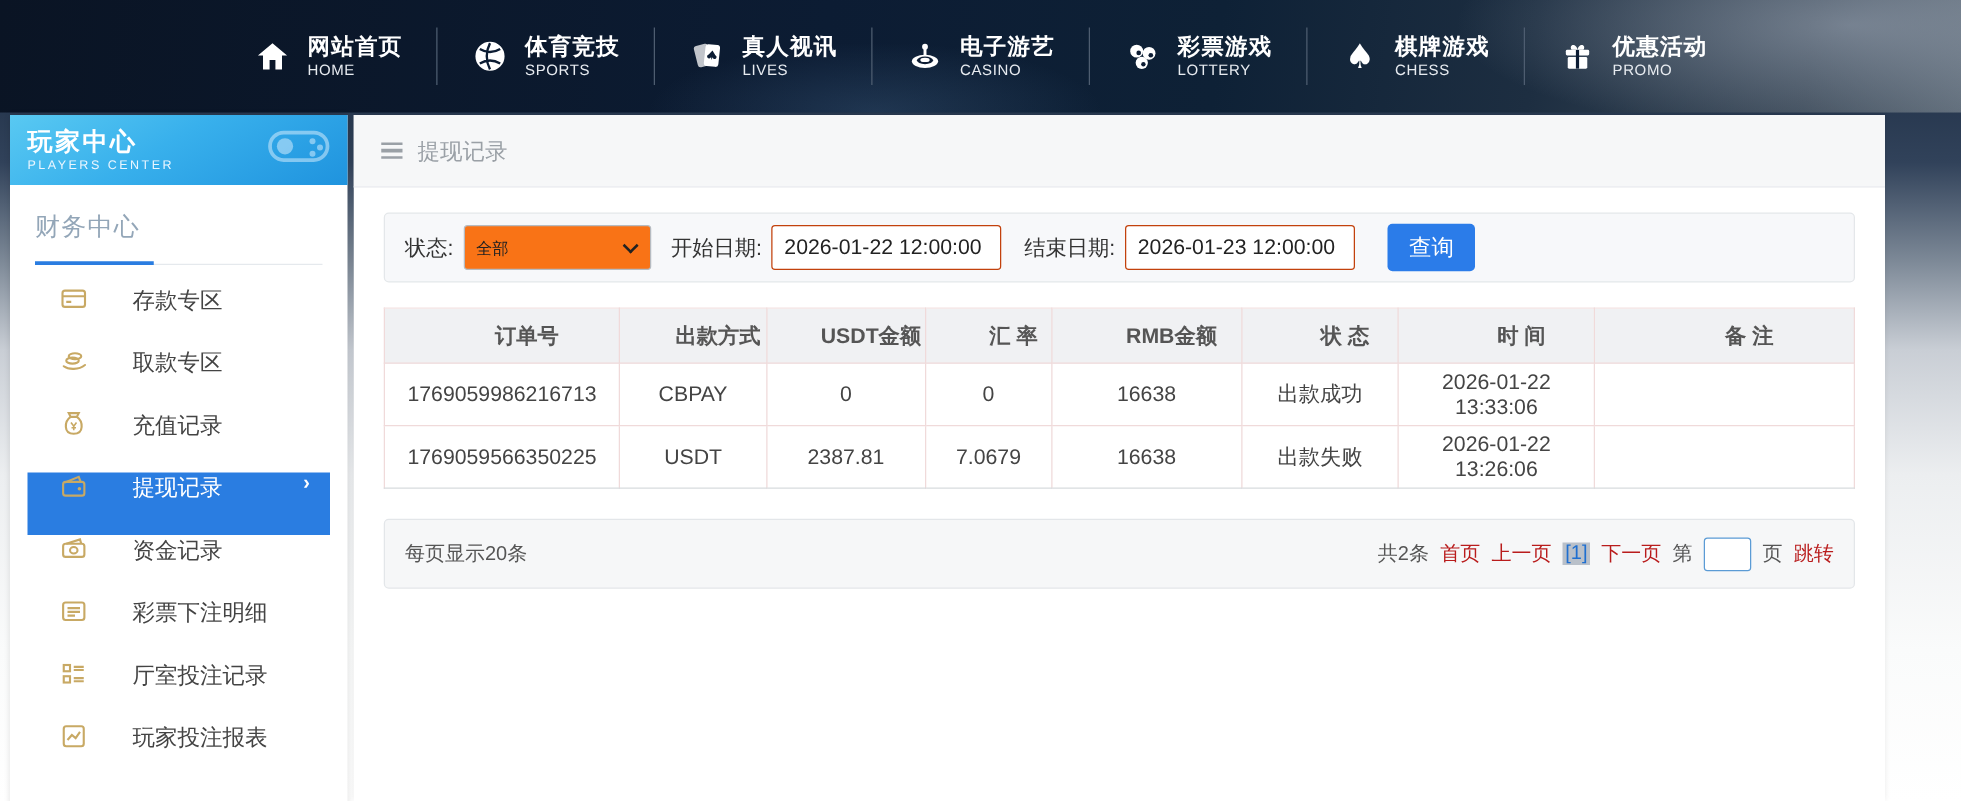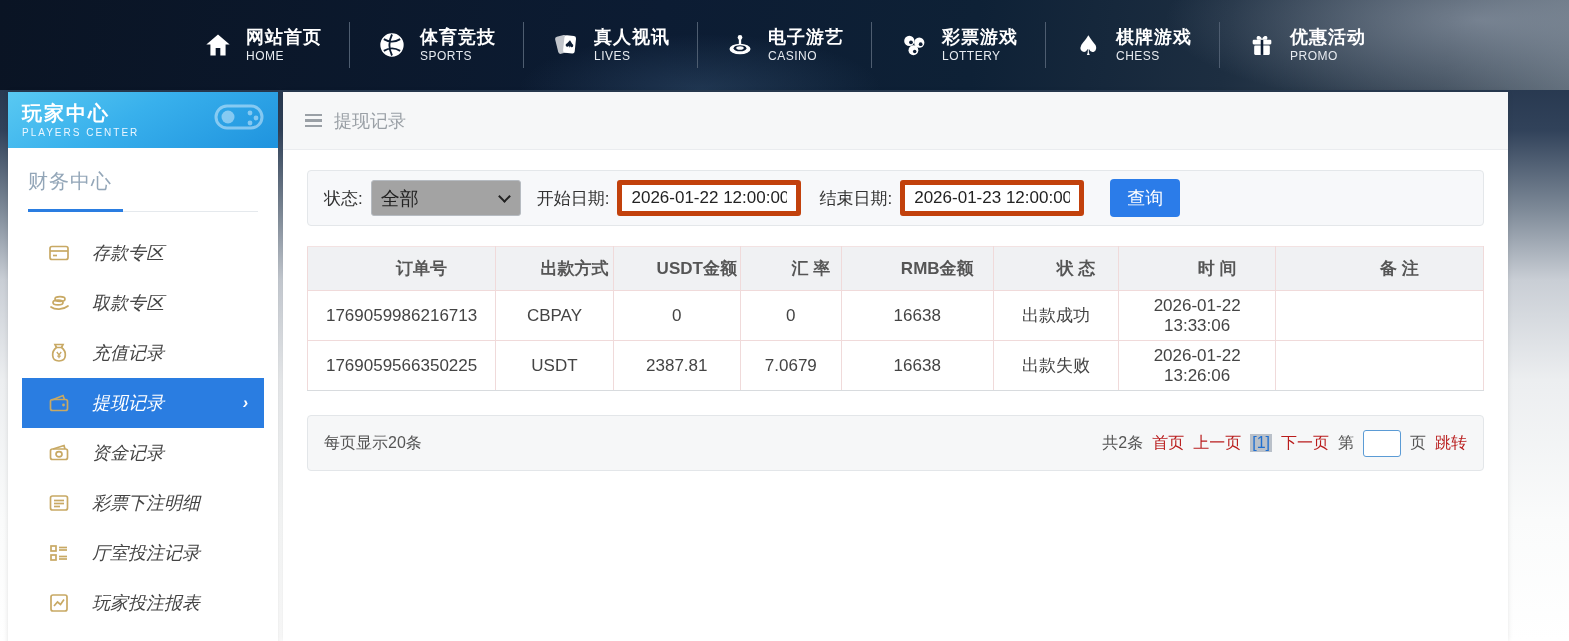--- a/index.html
+++ b/index.html
@@ -41,22 +41,22 @@
   }
   .sb-title { color:#fff; font-size:20px; font-weight:bold; letter-spacing:2px; }
   .sb-sub { color:#eaf6ff; font-size:10px; letter-spacing:2px; }
   .sb-pad-deco { position:absolute; right:10px; top:6px; opacity:.5; }
   .sb-section { padding:20px 20px 0 20px; }
   .sb-section-title { color:#93a6b8; font-size:20px; letter-spacing:1px; }
   .sb-underline { margin-top:14px; border-bottom:1px solid #e5e9ed; position:relative; height:3px; }
   .sb-underline::before { content:""; position:absolute; left:0; bottom:-1px; width:95px; height:3px; background:#2a7de1; }
   .sb-menu { list-style:none; margin-top:16px; }
   .sb-item {
-    height:50px; margin:0 14px; display:flex; align-items:center; gap:22px;
-    padding-left:26px; color:#444; font-size:18px; cursor:pointer; position:relative;font-style:italic;
+    height:50px; margin:0 14px; display:flex; gap:36px;
+    padding-left:26px; color:#444; font-size:18px; cursor:pointer; position:relative;
   }
   .sb-item .sb-ico { width:22px; height:22px; flex:0 0 22px; display:flex; align-items:center; justify-content:center; }
   .sb-item.active { background:#2a7de1; color:#fff; }
   .sb-item.active .chev { display:block; }
   .chev { display:none; position:absolute; right:16px; color:#fff; font-size:16px; font-weight:bold; }
 
   
   .main {
     position:absolute; left:283px; top:92px; width:1225px; height:549px;
     background:#ffffff; box-shadow:0 0 5px rgba(0,0,0,.10);
@@ -72,29 +72,29 @@
   .content { padding:20px 24px 0 24px; }
 
   
   .filterbar {
     border:1px solid #e4e7ea; background:#f7f8fa; border-radius:4px;
     height:56px; display:flex; align-items:center; padding:0 16px; gap:8px;
   }
   .f-label { font-size:17px; color:#333; }
   .sel-wrap { position:relative; margin-right:8px; }
   .status-select {
-    width:150px; height:36px; font-size:19px; color:#222; padding:0 28px 0 9px;
-    border:1px solid #b6bbc1; border-radius:3px; background:#a3a3a3;
+    width:150px; height:36px; font-size:13px; color:#222; padding:0 28px 0 9px;
+    border:1px solid #b6bbc1; border-radius:3px; background:#f97316;
     appearance:none; -webkit-appearance:none; font-family:inherit;
   }
   .sel-caret { position:absolute; right:12px; top:12px; width:9px; height:9px;
     border-right:2px solid #222; border-bottom:2px solid #222; transform:rotate(45deg); pointer-events:none; }
   .date-input {
     width:184px; height:36px; font-size:17px; color:#222; padding:0 9px;
-    border:5px solid #c2410c; border-radius:3px; background:#fff; margin-right:10px; font-family:inherit;
+    border:1px solid #c2410c; border-radius:3px; background:#fff; margin-right:10px; font-family:inherit;
   }
   .search-btn {
     margin-left:8px; height:38px; padding:0 17px; font-size:18px; color:#fff;
     background:#2b7ce9; border:none; border-radius:4px; cursor:pointer; font-family:Liberation Serif, serif;
   }
 
   
   table.records { width:100%; margin-top:20px; border-collapse:collapse; table-layout:fixed; }
   .records th {
     height:44px; background:#f0f1f3; color:#555; font-size:17px; font-weight:bold;

